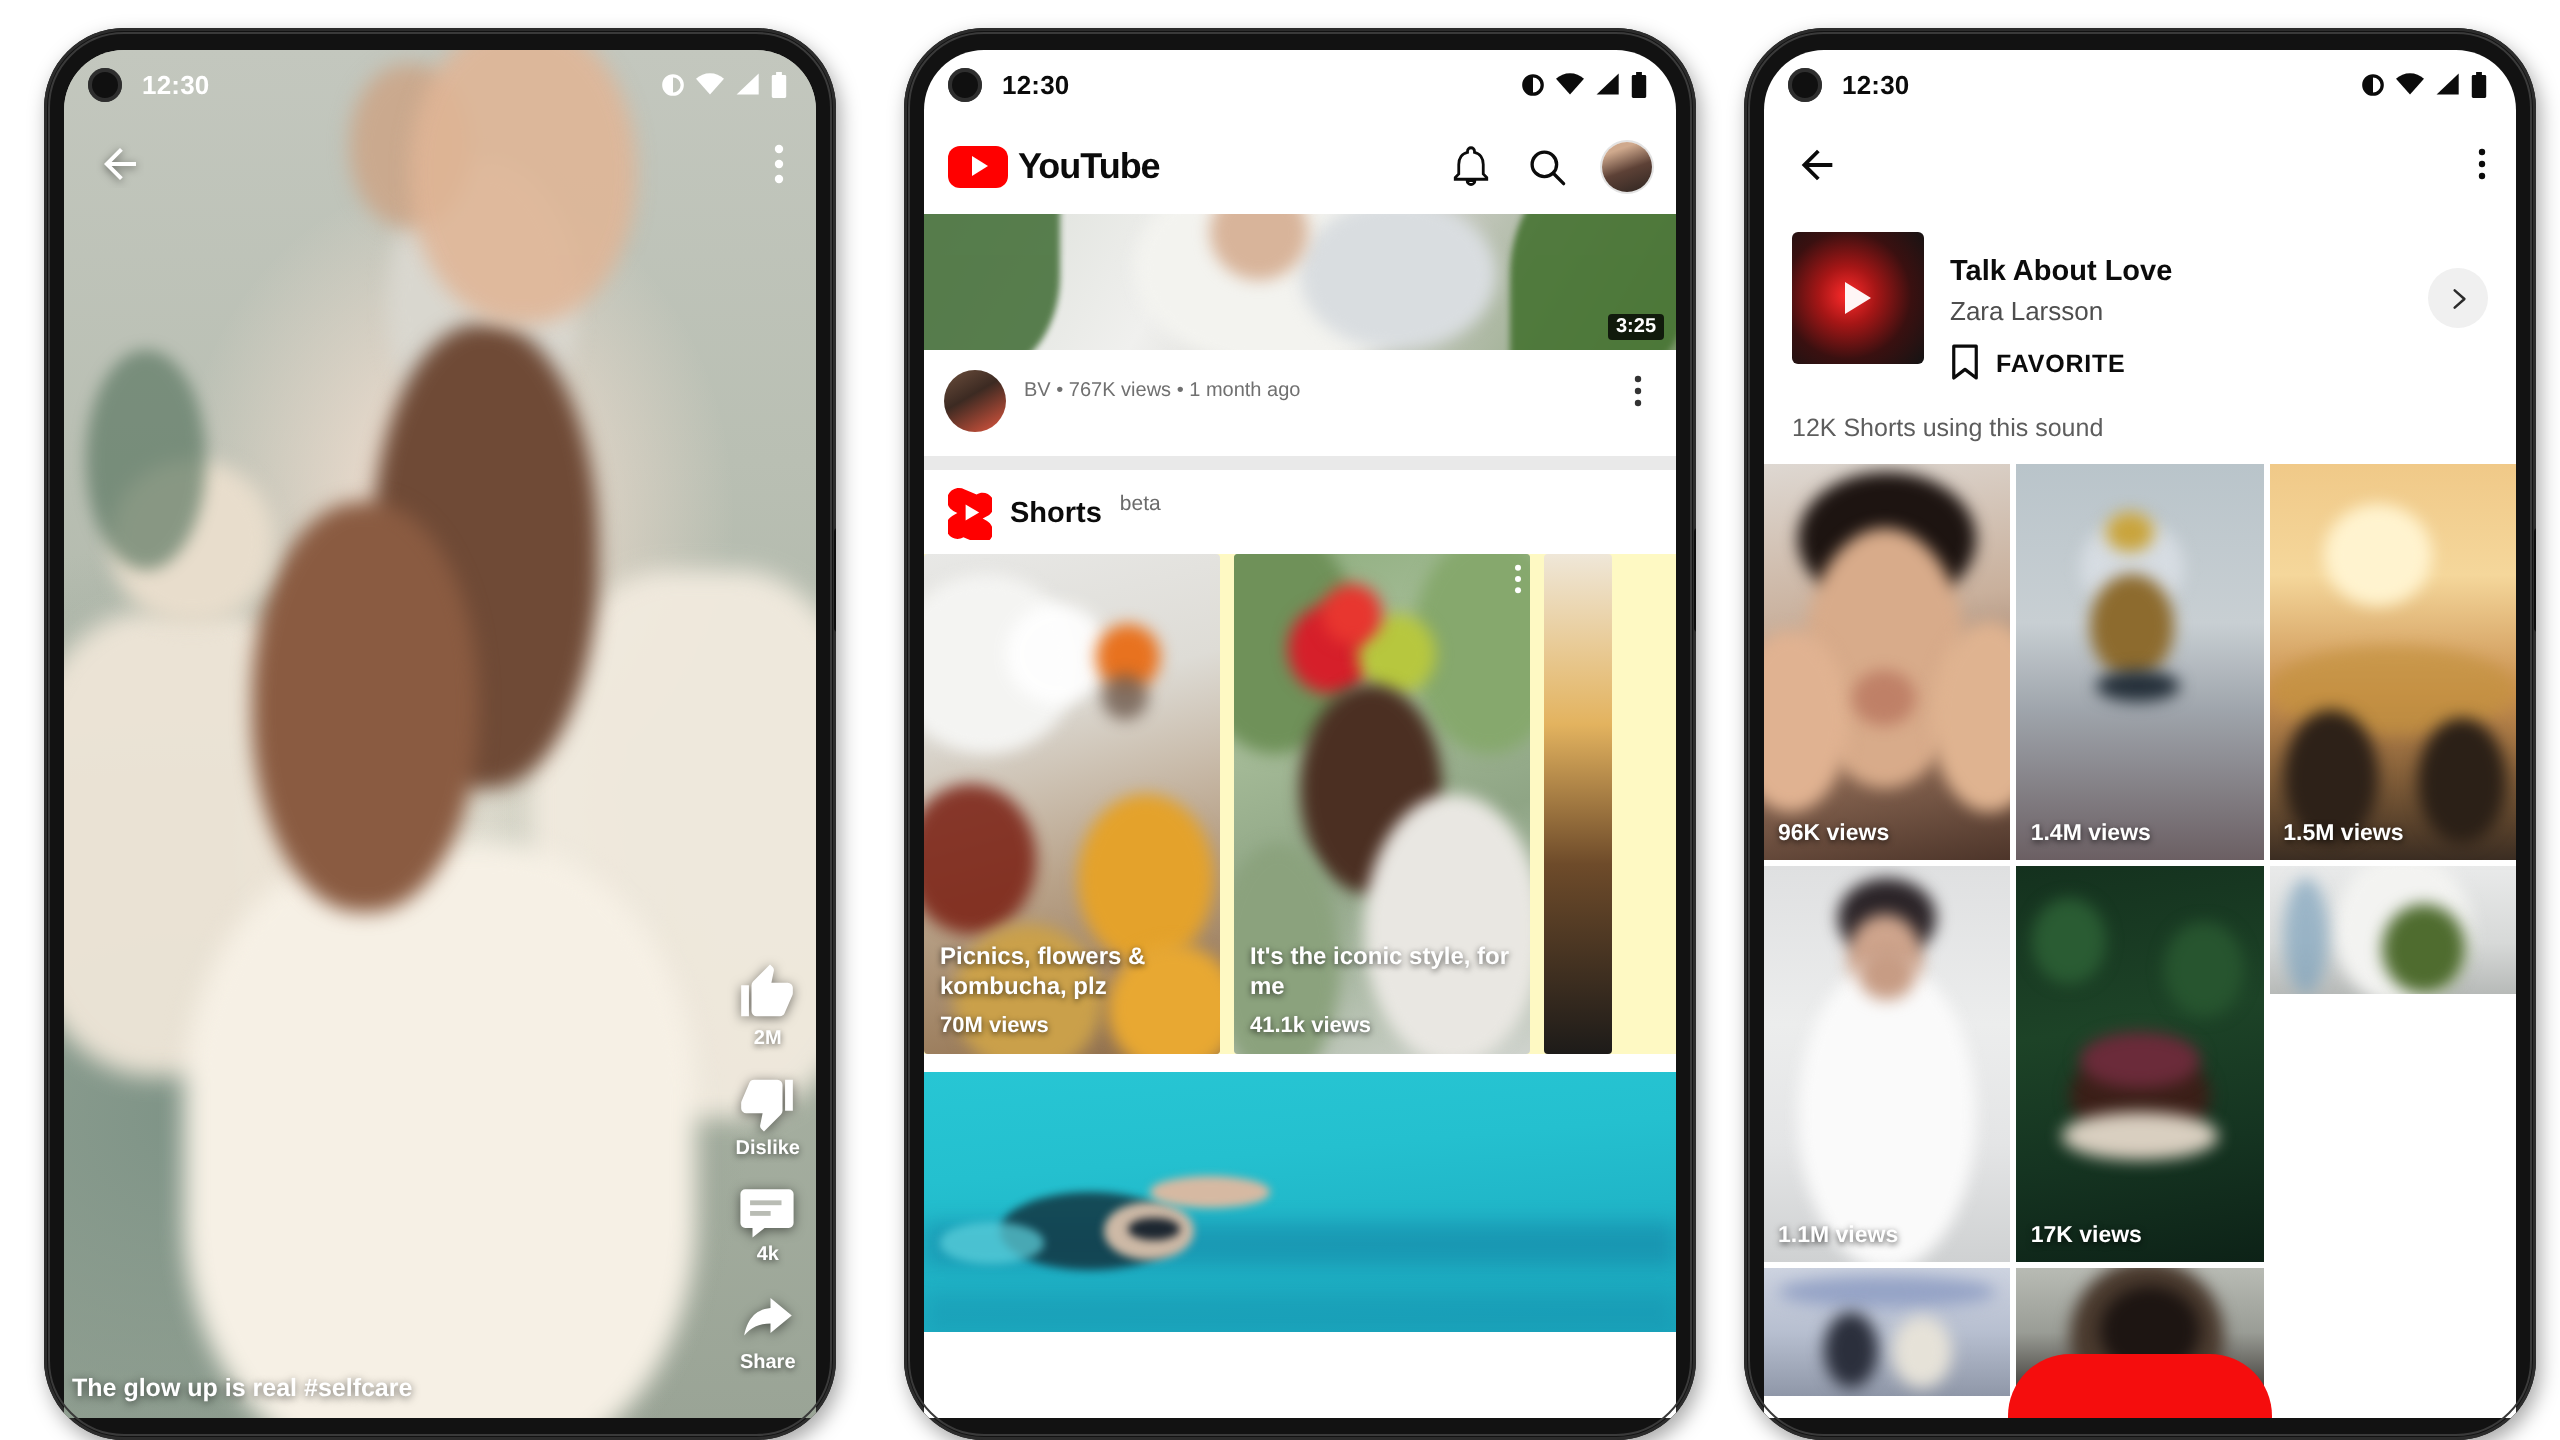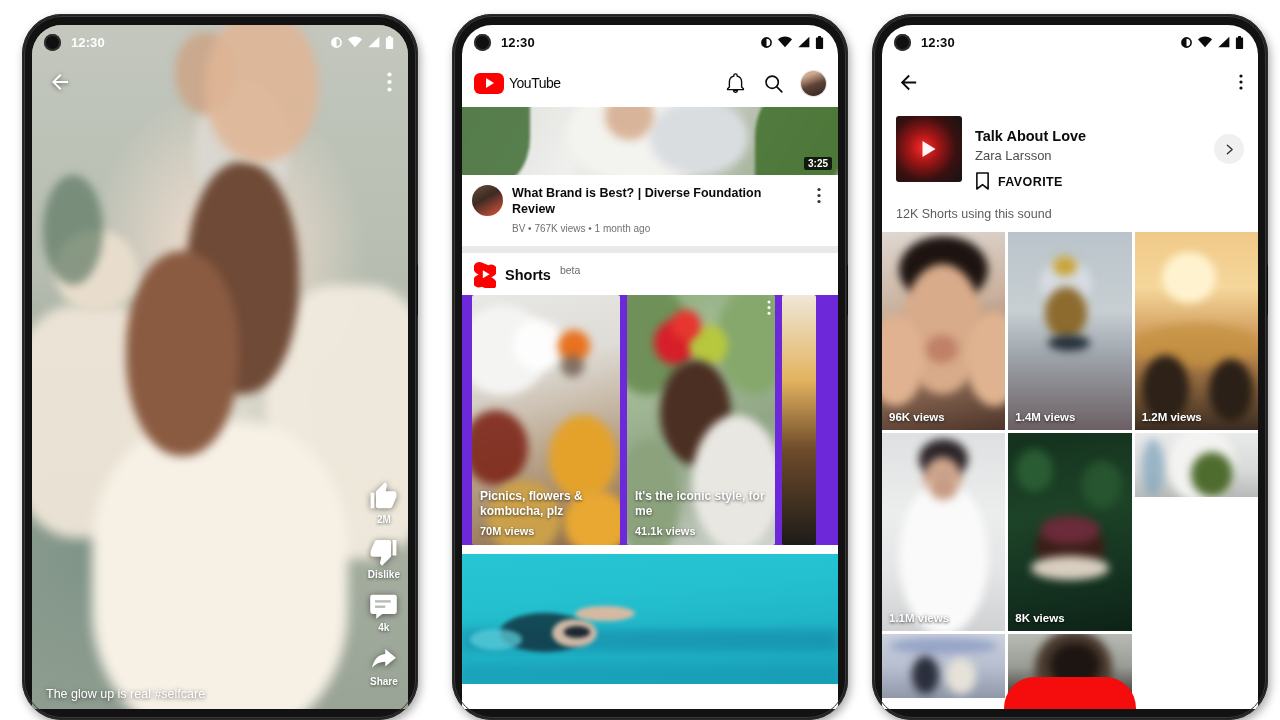--- a/index.html
+++ b/index.html
@@ -56,33 +56,33 @@
   .p1-skin{position:absolute;border-radius:48%;filter:blur(5px);}
   .p1-cloth{position:absolute;border-radius:40%;filter:blur(6px);}
   .p1-topbar{position:absolute;top:34px;left:0;right:0;height:46px;
     display:flex;align-items:center;justify-content:space-between;padding:0 16px;z-index:5;}
   .p1-rail{position:absolute;right:8px;bottom:22px;z-index:5;
     display:flex;flex-direction:column;align-items:center;gap:11px;}
   .rail-item{display:flex;flex-direction:column;align-items:center;gap:2px;cursor:pointer;}
   .rail-item .lbl{color:#fff;font-size:10px;font-weight:700;
     text-shadow:0 1px 3px rgba(0,0,0,.55);}
   .rail-item svg{filter:drop-shadow(0 1px 3px rgba(0,0,0,.5));}
-  .p1-caption{position:absolute;left:14px;bottom:6px;right:74px;z-index:5;
-    color:#fff;font-size:12.5px;font-weight:400;
+  .p1-caption{position:absolute;left:4px;bottom:6px;right:74px;z-index:5;
+    color:#fff;font-size:12.5px;font-weight:700;
     text-shadow:0 1px 4px rgba(0,0,0,.6);line-height:1.25;}
 
   
   #phone2 .screen{background:#fff;}
   .yt-header{height:48px;display:flex;align-items:center;padding:0 12px;background:#fff;}
   .yt-logo{display:flex;align-items:center;gap:5px;}
   .yt-play{width:30px;height:21px;background:#ff0000;border-radius:6px;
     display:flex;align-items:center;justify-content:center;}
   .yt-play i{display:block;width:0;height:0;border-left:8px solid #fff;
     border-top:5px solid transparent;border-bottom:5px solid transparent;margin-left:2px;}
-  .yt-word{font-size:14px;font-weight:400;letter-spacing:-.5px;color:#0b0b0b;}
+  .yt-word{font-size:18px;font-weight:700;letter-spacing:-.5px;color:#0b0b0b;}
   .yt-acts{margin-left:auto;display:flex;align-items:center;gap:17px;}
   .yt-avatar{width:25px;height:25px;border-radius:50%;overflow:hidden;
     background:linear-gradient(160deg,#cfa98d 20%,#5d4136 55%,#2e2521 100%);
     box-shadow:0 0 0 1px #e3e3e3;}
   .vid-thumb{position:relative;height:68px;overflow:hidden;
     background:linear-gradient(120deg,#d8dcd5 0%,#f0f0ee 34%,#cfcfca 60%,#7e9a6d 100%);}
   .vid-thumb .leaf{position:absolute;border-radius:50% 8% 50% 8%;filter:blur(1.5px);}
   .dur{position:absolute;right:6px;bottom:5px;background:rgba(0,0,0,.78);color:#fff;
     font-size:10px;font-weight:700;padding:1px 4px;border-radius:2px;}
   .vid-meta{display:flex;padding:10px 10px 12px 10px;gap:9px;background:#fff;}
@@ -90,21 +90,21 @@
     background:linear-gradient(150deg,#6d4f3d 0%,#3c2a22 42%,#e2573f 100%);}
   .vm-txt{flex:1;min-width:0;}
   .vm-title{font-size:12.5px;font-weight:700;color:#0b0b0b;line-height:1.3;}
   .vm-sub{font-size:10px;color:#707070;margin-top:5px;}
   .vm-dots{width:18px;display:flex;align-items:flex-start;justify-content:center;padding-top:2px;}
   .divider{height:7px;background:#e9e9e9;}
   .shorts-head{display:flex;align-items:center;gap:9px;padding:9px 12px 7px;background:#fff;}
   .shorts-logo{width:22px;height:26px;flex:none;}
   .shorts-title{font-size:14.5px;font-weight:700;color:#0b0b0b;}
   .shorts-beta{font-size:10.5px;color:#6b6b6b;align-self:flex-start;margin-top:2px;}
-  .shorts-row{display:flex;gap:7px;padding:0 0 0 10px;overflow:hidden;background:#6d28d9;}
+  .shorts-row{display:flex;gap:7px;padding:0 0 0 0;overflow:hidden;background:#fef9c3;}
   .short-card{position:relative;width:148px;height:250px;flex:none;border-radius:2px;overflow:hidden;}
   .short-card.partial{width:34px;}
   .sc-cap{position:absolute;left:8px;right:8px;bottom:26px;color:#fff;
     font-size:12px;font-weight:700;line-height:1.25;text-shadow:0 1px 3px rgba(0,0,0,.65);}
   .sc-views{position:absolute;left:8px;bottom:8px;color:#fff;font-size:11px;font-weight:700;
     text-shadow:0 1px 3px rgba(0,0,0,.65);}
   .sc-dots{position:absolute;right:4px;top:5px;}
   .pool{height:130px;margin-top:9px;position:relative;overflow:hidden;
     background:linear-gradient(175deg,#27c6d4 0%,#24c0cf 34%,#1fb3c6 66%,#1aa7bd 100%);}
   .pool .lane{position:absolute;left:0;right:0;height:22px;background:rgba(16,110,150,.38);filter:blur(5px);}
@@ -269,21 +269,20 @@
         <div class="leaf" style="right:-2%;top:-40%;width:24%;height:170%;background:#477433;opacity:.9;"></div>
         <div class="blob" style="left:28%;top:-35%;width:40%;height:150%;background:#f3f3ef;"></div>
         <div class="blob" style="left:50%;top:-10%;width:26%;height:110%;background:#d9dde0;"></div>
         <div class="blob" style="left:38%;top:-22%;width:13%;height:70%;background:#d8b49a;"></div>
         <span class="dur">3:25</span>
       </div>
 
       <div class="vid-meta">
         <div class="vm-av"></div>
         <div class="vm-txt">
-          <div class="vm-title">What Brand is Best? | Diverse Foundation Review</div>
           <div class="vm-sub">
             <span>BV</span> •
             <span>767K views</span> •
             <span>1 month ago</span>
           </div>
         </div>
         <div class="vm-dots">
           <svg width="4" height="17" viewBox="0 0 5 20">
               <circle cx="2.5" cy="2.5" r="2" fill="#333"></circle>
               <circle cx="2.5" cy="10" r="2" fill="#333"></circle>
@@ -424,36 +423,36 @@
           <div class="blob" style="left:30%;top:28%;width:34%;height:26%;background:#8d6b2e;"></div>
           <div class="blob" style="left:32%;top:52%;width:34%;height:8%;background:#25303a;"></div>
           <span class="cv">1.4M views</span>
         </div>
 
         <div class="cell" style="background:linear-gradient(180deg,#f0c988 0%,#f5d79b 28%,#c98f4f 58%,#3b2d22 100%);">
           <div class="blob" style="left:22%;top:10%;width:44%;height:26%;background:#fff3cf;"></div>
           <div class="blob" style="left:0%;top:46%;width:100%;height:22%;background:#c4923f;opacity:.7;"></div>
           <div class="blob" style="left:6%;top:62%;width:38%;height:34%;background:#2d2118;"></div>
           <div class="blob" style="right:4%;top:64%;width:36%;height:32%;background:#2b2017;"></div>
-          <span class="cv">1.2M views</span>
+          <span class="cv">1.5M views</span>
         </div>
         <div class="cell" style="background:linear-gradient(180deg,#dfe0e1 0%,#eceded 40%,#e4e5e6 70%,#cfd1d2 100%);">
           <div class="blob" style="left:30%;top:3%;width:40%;height:20%;background:#2b2428;"></div>
           <div class="blob" style="left:34%;top:12%;width:30%;height:22%;background:#cfa58d;"></div>
           <div class="blob" style="left:14%;top:24%;width:72%;height:78%;background:#fafafa;"></div>
           <div class="blob" style="left:38%;top:20%;width:24%;height:14%;background:#c79c84;"></div>
           <span class="cv">1.1M views</span>
         </div>
         <div class="cell" style="background:linear-gradient(170deg,#14311e 0%,#1d4327 40%,#153421 70%,#0d2217 100%);">
           <div class="blob" style="left:6%;top:8%;width:30%;height:22%;background:#2a5c33;"></div>
           <div class="blob" style="right:8%;top:14%;width:32%;height:24%;background:#27552f;"></div>
           <div class="blob" style="left:22%;top:46%;width:56%;height:24%;background:#3b1f18;"></div>
           <div class="blob" style="left:26%;top:42%;width:48%;height:14%;background:#6b2b3a;"></div>
           <div class="blob" style="left:18%;top:62%;width:64%;height:12%;background:#d9cfc0;"></div>
-          <span class="cv">8K views</span>
+          <span class="cv">17K views</span>
         </div>
 
         <div class="cell short" style="background:linear-gradient(180deg,#e9eaea 0%,#d7d9d8 60%,#b7bab8 100%);">
           <div class="blob" style="left:26%;top:-10%;width:56%;height:120%;background:#f3f3f1;"></div>
           <div class="blob" style="left:6%;top:10%;width:18%;height:90%;background:#7ea3bd;opacity:.7;"></div>
           <div class="blob" style="left:46%;top:30%;width:34%;height:70%;background:#4f6c2f;"></div>
         </div>
         <div class="cell short" style="background:linear-gradient(180deg,#cdd3e0 0%,#b7bfd0 50%,#8f97a8 100%);">
           <div class="blob" style="left:6%;top:6%;width:88%;height:26%;background:#95a3c6;"></div>
           <div class="blob" style="left:24%;top:34%;width:22%;height:60%;background:#2b2f3c;"></div>

